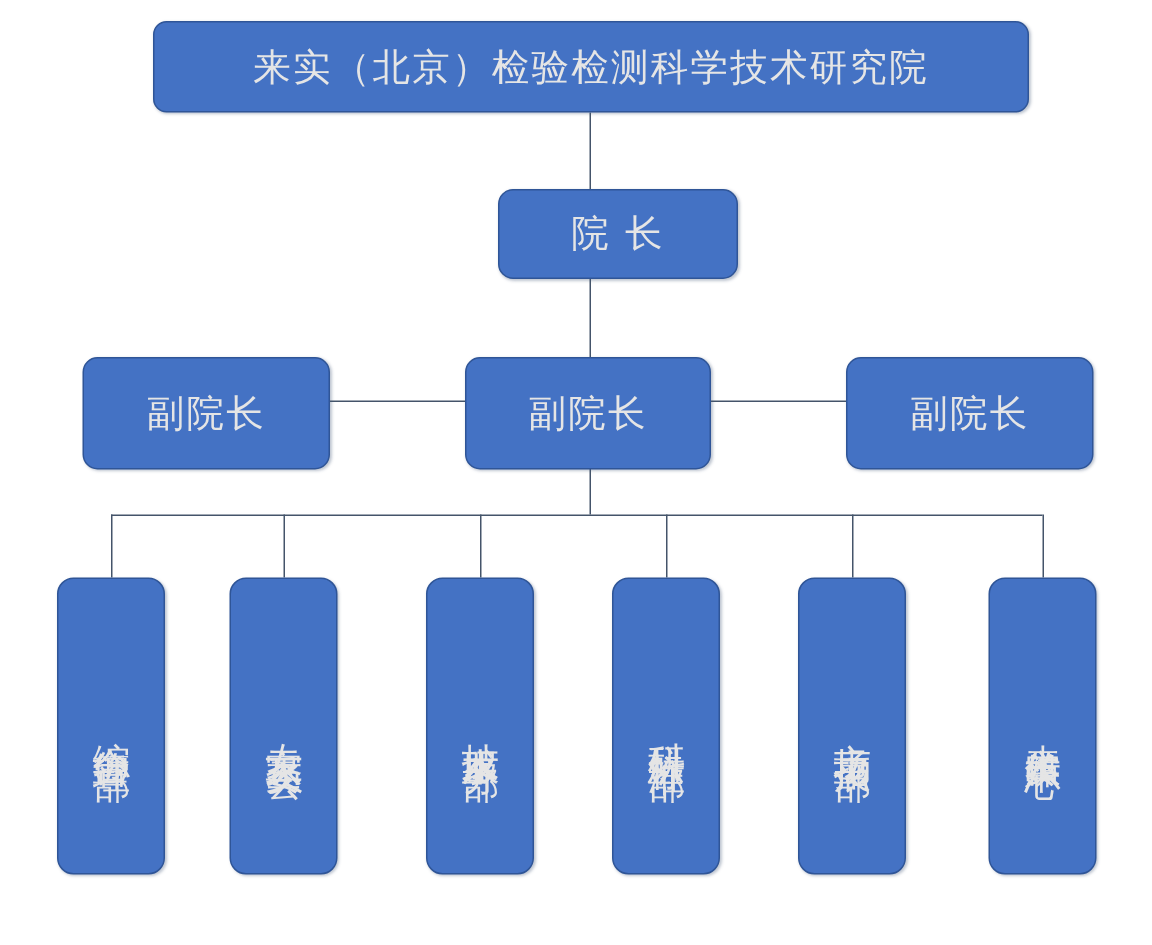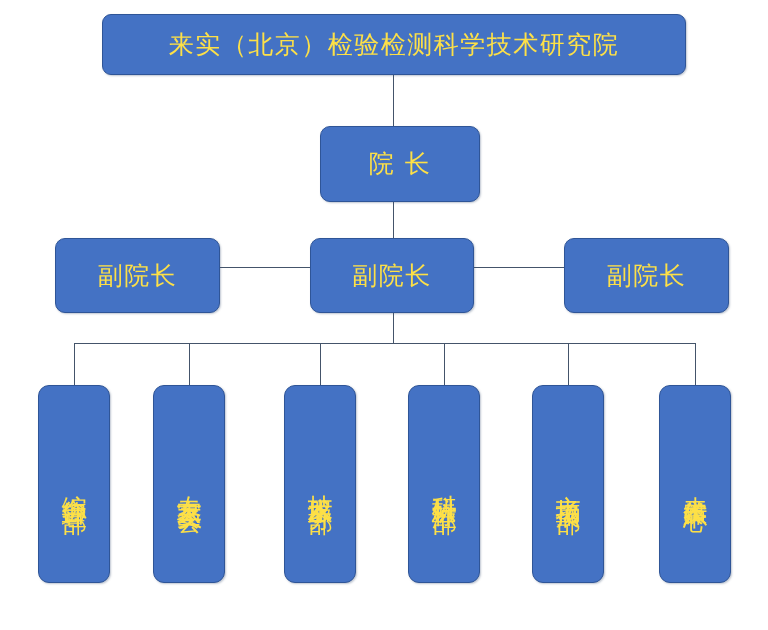--- a/index.html
+++ b/index.html
@@ -32,21 +32,21 @@
   .line.v { width: 1px; }
   .line.h { height: 1px; }
 
   
   .node {
     position: absolute;
     box-sizing: border-box;
     background: #4472C4;
     border: 1px solid #2F5597;
     border-radius: 10px;
-    color: #fde047;
+    color: #e5e5e5;
     display: flex;
     align-items: center;
     justify-content: center;
     text-align: center;
     box-shadow: 1px 1px 2px rgba(70,90,120,0.35);
     letter-spacing: 0.06em;
     line-height: 1.18;
     font-weight: 400;
     white-space: pre;
   }
@@ -54,24 +54,24 @@
   .node-root {
     left: 102px;
     top: 14px;
     width: 584px;
     height: 61px;
     font-size: 25px;
     border-radius: 9px;
   }
 
   .node-director {
-    left: 320px;
+    left: 332px;
     top: 126px;
     width: 160px;
-    height: 76px;
+    height: 60px;
     font-size: 25px;
   }
 
   .node-vice {
     top: 238px;
     width: 165px;
     height: 75px;
     font-size: 25px;
   }
   .node-vice-left   { left: 55px; }

